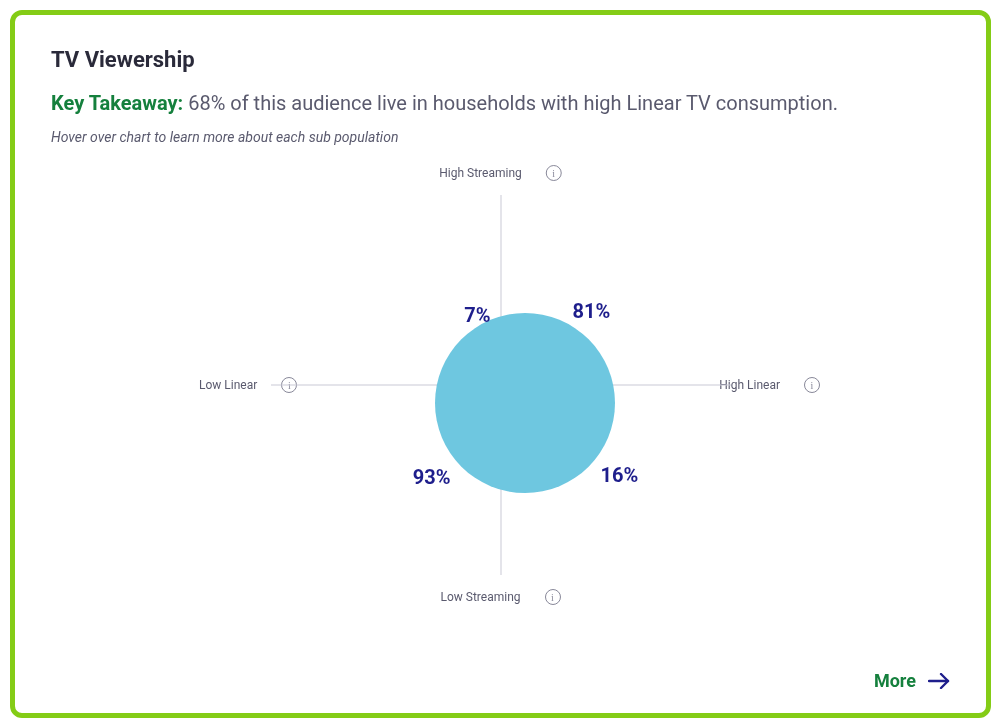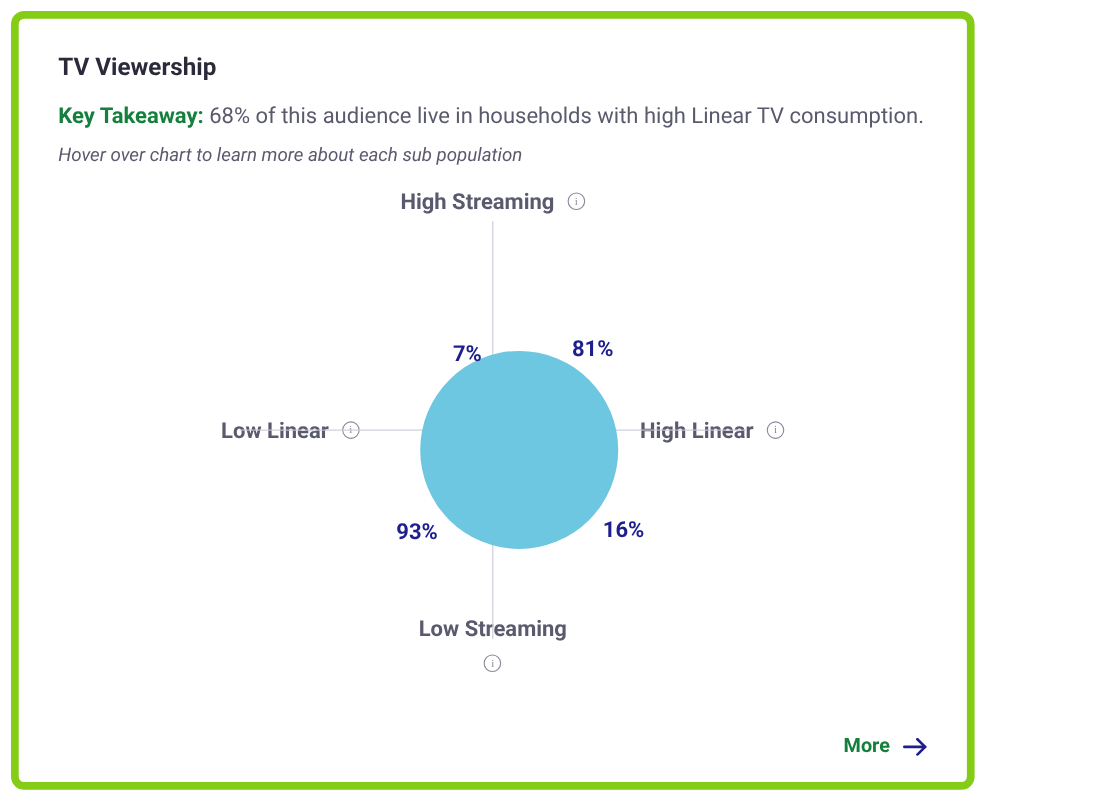--- a/index.html
+++ b/index.html
@@ -6,23 +6,23 @@
       box-sizing: border-box;
       margin: 0;
       padding: 0;
     }
     body {
       font-family: -apple-system, BlinkMacSystemFont, "Segoe UI", Roboto, "Helvetica Neue", Arial, sans-serif;
       background: #ffffff;
       padding: 10px;
     }
     .card {
-      width: 876px;
+      width: 981px;
       height: 708px;
-      border: 7px solid #84cc16;
+      border: 5px solid #84cc16;
       border-radius: 12px;
       padding: 32px 36px 24px 36px;
       position: relative;
       background: #ffffff;
     }
     .card-title {
       font-size: 22px;
       font-weight: 700;
       color: #2a2a3a;
       margin-bottom: 16px;
@@ -31,50 +31,48 @@
       font-size: 20px;
       color: #5a5a6e;
       line-height: 1.55;
       margin-bottom: 10px;
     }
     .takeaway .label {
       font-weight: 700;
       color: #15803d;
     }
     .hover-hint {
-      font-size: 17px;
+      font-size: 14px;
       font-style: italic;
       color: #5a5a6e;
       margin-bottom: 20px;
     }
     .chart-area {
       position: relative;
       width: 100%;
       height: 440px;
     }
     .axis-label {
       position: absolute;
       color: #5a5a6e;
-      font-size: 20px;
+      font-size: 12px;
       display: flex;
       align-items: center;
-      gap: 12px;
+      gap: 24px;
       white-space: nowrap;
-      font-weight: bold;
     }
     .axis-label.top {
       top: 0px;
       left: 50%;
       transform: translateX(-50%);
     }
     .axis-label.bottom {
       bottom: 0px;
       left: 50%;
       transform: translateX(-50%);
-      flex-direction: column;
     }
     .axis-label.left {
       left: 148px;
       top: 50%;
       transform: translateY(-50%);
     }
     .axis-label.right {
       right: 130px;
       top: 50%;
       transform: translateY(-50%);

